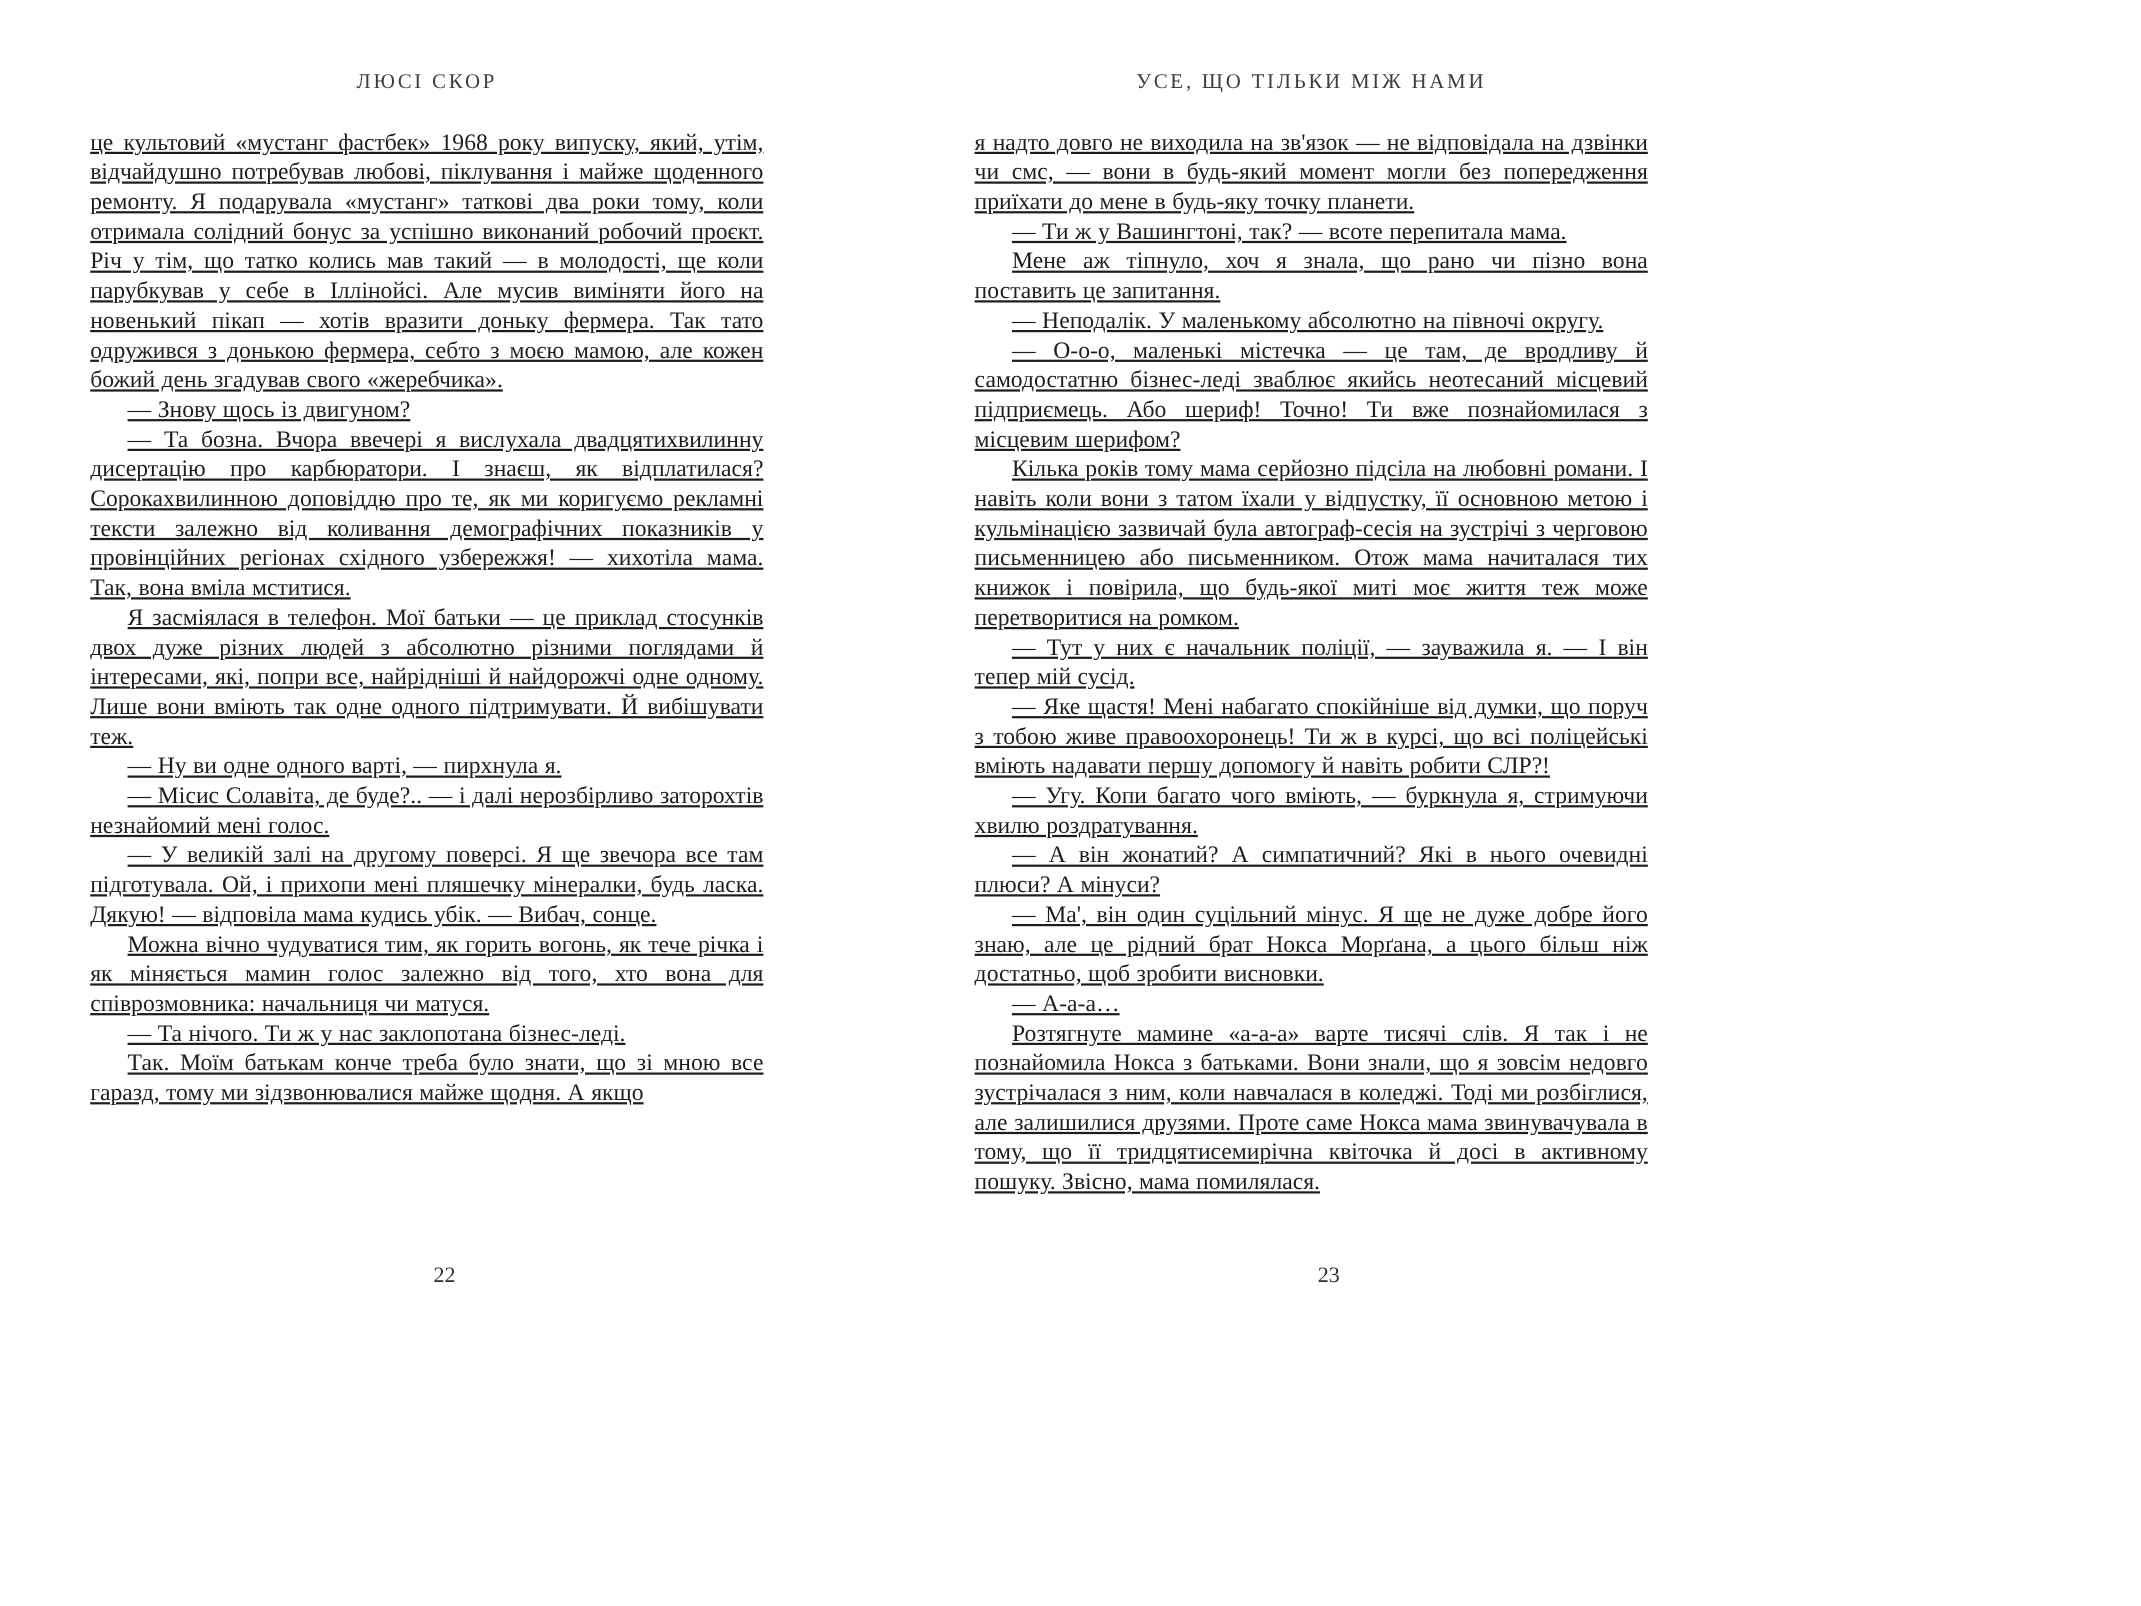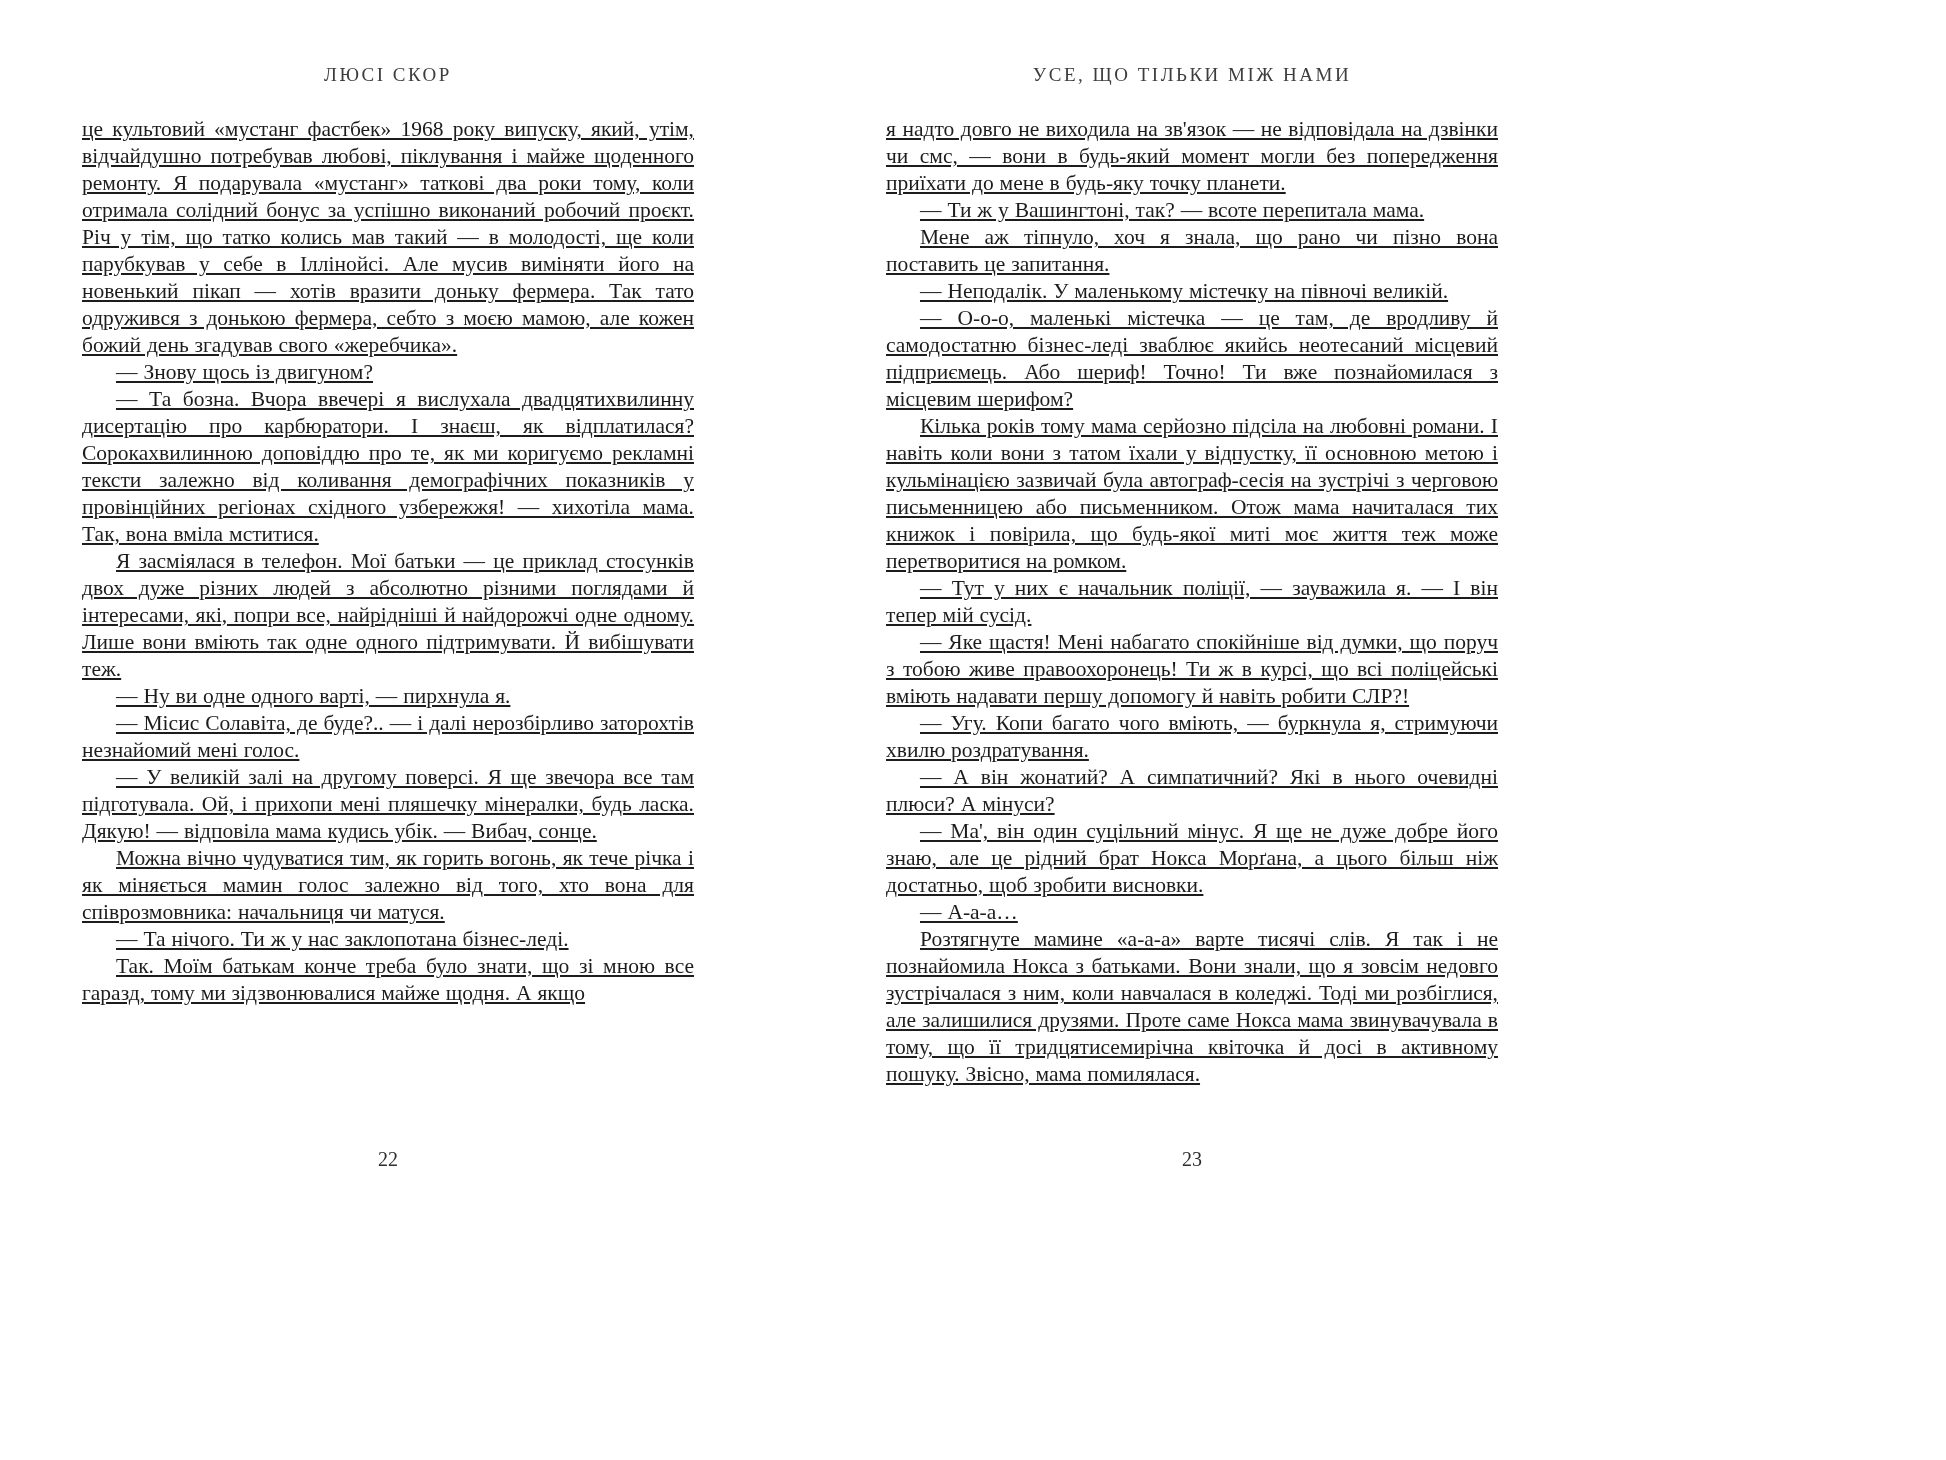--- a/index.html
+++ b/index.html
@@ -61,21 +61,21 @@
     text-indent: 34px;
     text-decoration: underline;
   }
   .page-text p:first-child {
     text-indent: 0;
   }
 
   .page-number {
     position: absolute;
     top: 1112px;
-    left: 0;
+    left: 16px;
     width: 100%;
     text-align: center;
     font-size: 20px;
     color: #2e2e2e;
   }
 </style>
 </head>
 <body>
 
 <div class="spread">
@@ -96,21 +96,21 @@
       </div>
     <div class="page-number">22</div>
   </div>
 
   <div class="page page-right">
     <div class="running-head">УСЕ, ЩО ТІЛЬКИ МІЖ НАМИ</div>
     <div class="page-text">
         <p>я надто довго не виходила на зв'язок — не відповідала на дзвінки чи смс, — вони в будь-який момент могли без попередження приїхати до мене в будь-яку точку планети.</p>
         <p>— Ти ж у Вашингтоні, так? — всоте перепитала мама.</p>
         <p>Мене аж тіпнуло, хоч я знала, що рано чи пізно вона поставить це запитання.</p>
-        <p>— Неподалік. У маленькому містечку на півночі великій.</p>
+        <p>— Неподалік. У маленькому абсолютно на півночі округу.</p>
         <p>— О-о-о, маленькі містечка — це там, де вродливу й самодостатню бізнес-леді зваблює якийсь неотесаний місцевий підприємець. Або шериф! Точно! Ти вже познайомилася з місцевим шерифом?</p>
         <p>Кілька років тому мама серйозно підсіла на любовні романи. І навіть коли вони з татом їхали у відпустку, її основною метою і кульмінацією зазвичай була автограф-сесія на зустрічі з черговою письменницею або письменником. Отож мама начиталася тих книжок і повірила, що будь-якої миті моє життя теж може перетворитися на ромком.</p>
         <p>— Тут у них є начальник поліції, — зауважила я. — І він тепер мій сусід.</p>
         <p>— Яке щастя! Мені набагато спокійніше від думки, що поруч з тобою живе правоохоронець! Ти ж в курсі, що всі поліцейські вміють надавати першу допомогу й навіть робити СЛР?!</p>
         <p>— Угу. Копи багато чого вміють, — буркнула я, стримуючи хвилю роздратування.</p>
         <p>— А він жонатий? А симпатичний? Які в нього очевидні плюси? А мінуси?</p>
         <p>— Ма', він один суцільний мінус. Я ще не дуже добре його знаю, але це рідний брат Нокса Морґана, а цього більш ніж достатньо, щоб зробити висновки.</p>
         <p>— А-а-а…</p>
         <p>Розтягнуте мамине «а-а-а» варте тисячі слів. Я так і не познайомила Нокса з батьками. Вони знали, що я зовсім недовго зустрічалася з ним, коли навчалася в коледжі. Тоді ми розбіглися, але залишилися друзями. Проте саме Нокса мама звинувачувала в тому, що її тридцятисемирічна квіточка й досі в активному пошуку. Звісно, мама помилялася.</p>
       </div>

